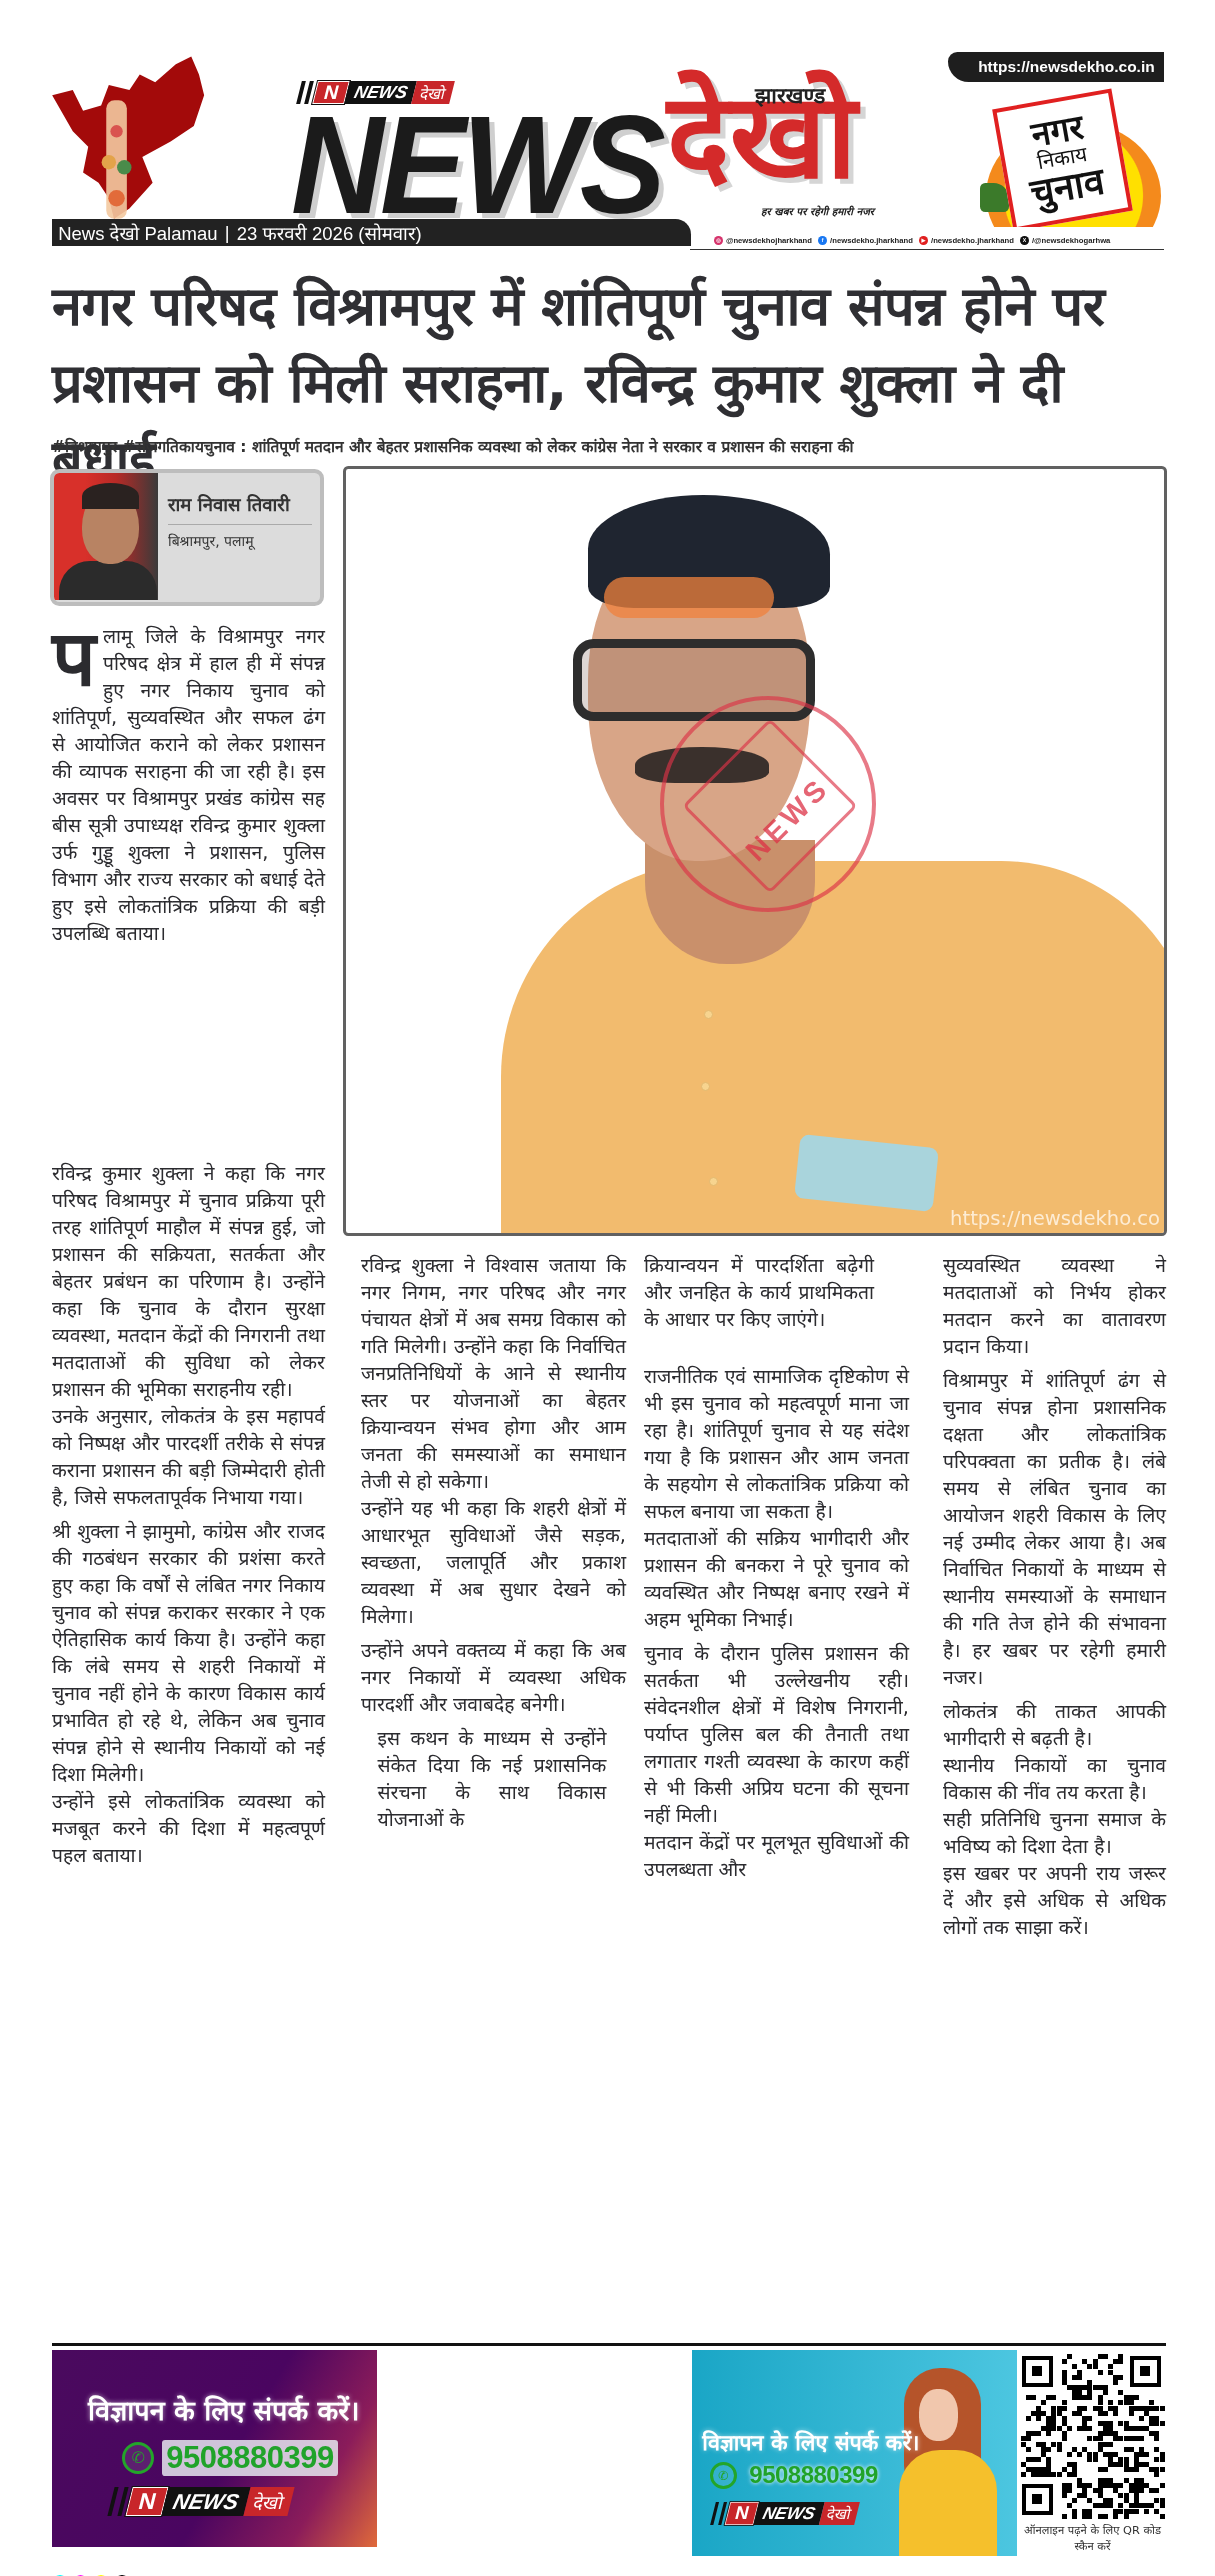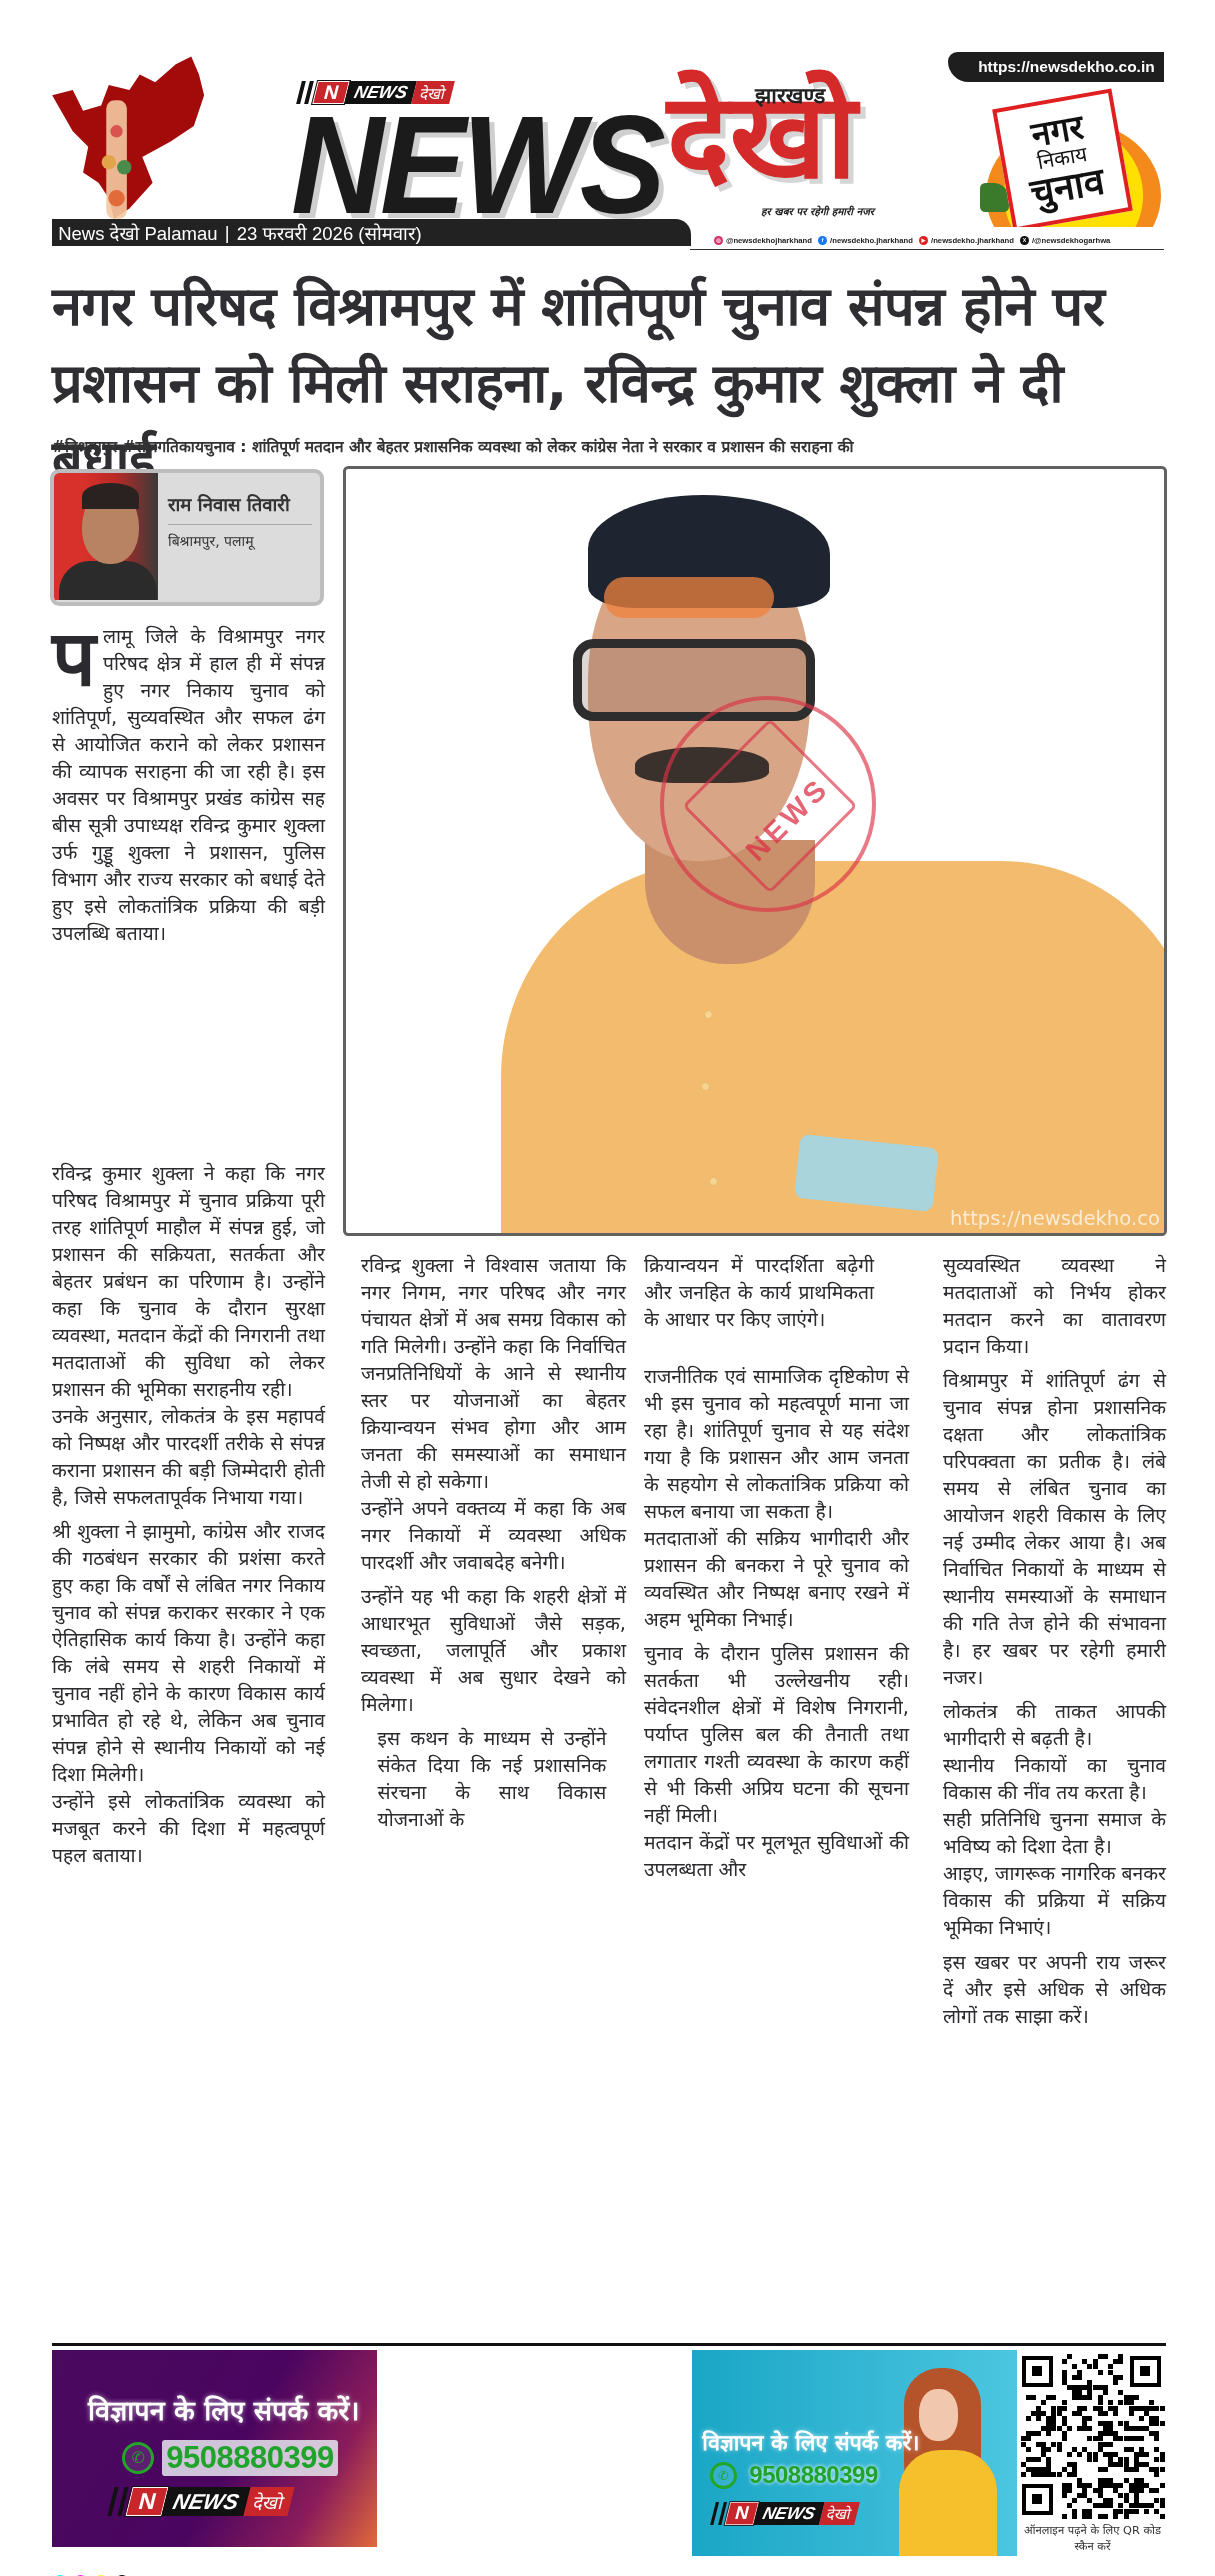--- a/index.html
+++ b/index.html
@@ -198,40 +198,39 @@
 
 <div class="col col1b">
   <p class="tight">रविन्द्र कुमार शुक्ला ने कहा कि नगर परिषद विश्रामपुर में चुनाव प्रक्रिया पूरी तरह शांतिपूर्ण माहौल में संपन्न हुई, जो प्रशासन की सक्रियता, सतर्कता और बेहतर प्रबंधन का परिणाम है। उन्होंने कहा कि चुनाव के दौरान सुरक्षा व्यवस्था, मतदान केंद्रों की निगरानी तथा मतदाताओं की सुविधा को लेकर प्रशासन की भूमिका सराहनीय रही।</p>
   <p>उनके अनुसार, लोकतंत्र के इस महापर्व को निष्पक्ष और पारदर्शी तरीके से संपन्न कराना प्रशासन की बड़ी जिम्मेदारी होती है, जिसे सफलतापूर्वक निभाया गया।</p>
   <p class="tight">श्री शुक्ला ने झामुमो, कांग्रेस और राजद की गठबंधन सरकार की प्रशंसा करते हुए कहा कि वर्षों से लंबित नगर निकाय चुनाव को संपन्न कराकर सरकार ने एक ऐतिहासिक कार्य किया है। उन्होंने कहा कि लंबे समय से शहरी निकायों में चुनाव नहीं होने के कारण विकास कार्य प्रभावित हो रहे थे, लेकिन अब चुनाव संपन्न होने से स्थानीय निकायों को नई दिशा मिलेगी।</p>
   <p>उन्होंने इसे लोकतांत्रिक व्यवस्था को मजबूत करने की दिशा में महत्वपूर्ण पहल बताया।</p>
 </div>
 
 <div class="col col2">
   <p class="tight">रविन्द्र शुक्ला ने विश्वास जताया कि नगर निगम, नगर परिषद और नगर पंचायत क्षेत्रों में अब समग्र विकास को गति मिलेगी। उन्होंने कहा कि निर्वाचित जनप्रतिनिधियों के आने से स्थानीय स्तर पर योजनाओं का बेहतर क्रियान्वयन संभव होगा और आम जनता की समस्याओं का समाधान तेजी से हो सकेगा।</p>
+  <p>उन्होंने यह भी कहा कि शहरी क्षेत्रों में आधारभूत सुविधाओं जैसे सड़क, स्वच्छता, जलापूर्ति और प्रकाश व्यवस्था में अब सुधार देखने को मिलेगा।</p>
   <p>उन्होंने अपने वक्तव्य में कहा कि अब नगर निकायों में व्यवस्था अधिक पारदर्शी और जवाबदेह बनेगी।</p>
-  <p>उन्होंने यह भी कहा कि शहरी क्षेत्रों में आधारभूत सुविधाओं जैसे सड़क, स्वच्छता, जलापूर्ति और प्रकाश व्यवस्था में अब सुधार देखने को मिलेगा।</p>
   <p class="quote-after">इस कथन के माध्यम से उन्होंने संकेत दिया कि नई प्रशासनिक संरचना के साथ विकास योजनाओं के</p>
 </div>
 
 <div class="col col3">
   <p style="padding-left:0;padding-right:35px;margin-bottom:30px">क्रियान्वयन में पारदर्शिता बढ़ेगी और जनहित के कार्य प्राथमिकता के आधार पर किए जाएंगे।</p>
   <p class="tight">राजनीतिक एवं सामाजिक दृष्टिकोण से भी इस चुनाव को महत्वपूर्ण माना जा रहा है। शांतिपूर्ण चुनाव से यह संदेश गया है कि प्रशासन और आम जनता के सहयोग से लोकतांत्रिक प्रक्रिया को सफल बनाया जा सकता है।</p>
   <p>मतदाताओं की सक्रिय भागीदारी और प्रशासन की बनकरा ने पूरे चुनाव को व्यवस्थित और निष्पक्ष बनाए रखने में अहम भूमिका निभाई।</p>
   <p class="tight">चुनाव के दौरान पुलिस प्रशासन की सतर्कता भी उल्लेखनीय रही। संवेदनशील क्षेत्रों में विशेष निगरानी, पर्याप्त पुलिस बल की तैनाती तथा लगातार गश्ती व्यवस्था के कारण कहीं से भी किसी अप्रिय घटना की सूचना नहीं मिली।</p>
   <p>मतदान केंद्रों पर मूलभूत सुविधाओं की उपलब्धता और</p>
 </div>
 
 <div class="col col4">
   <p>सुव्यवस्थित व्यवस्था ने मतदाताओं को निर्भय होकर मतदान करने का वातावरण प्रदान किया।</p>
   <p>विश्रामपुर में शांतिपूर्ण ढंग से चुनाव संपन्न होना प्रशासनिक दक्षता और लोकतांत्रिक परिपक्वता का प्रतीक है। लंबे समय से लंबित चुनाव का आयोजन शहरी विकास के लिए नई उम्मीद लेकर आया है। अब निर्वाचित निकायों के माध्यम से स्थानीय समस्याओं के समाधान की गति तेज होने की संभावना है। हर खबर पर रहेगी हमारी नजर।</p>
   <p class="tight">लोकतंत्र की ताकत आपकी भागीदारी से बढ़ती है।</p>
   <p class="tight">स्थानीय निकायों का चुनाव विकास की नींव तय करता है।</p>
   <p class="tight">सही प्रतिनिधि चुनना समाज के भविष्य को दिशा देता है।</p>
-  <p>आइए, जागरूक नागरिक बनकर विकास की प्रक्रिया में सक्रिय भूमिका निभाएं।</p>
   <p>इस खबर पर अपनी राय जरूर दें और इसे अधिक से अधिक लोगों तक साझा करें।</p>
 </div>
 
 <div class="footer-rule"></div>
 
 <div class="ad-left">
   <div class="ad-title" style="left:36px;top:41px">विज्ञापन के लिए संपर्क करें।</div>
   <div class="ad-phone-row" style="left:70px;top:90px">
     <span class="wa-icon">✆</span>
     <span class="ad-phone">9508880399</span>

